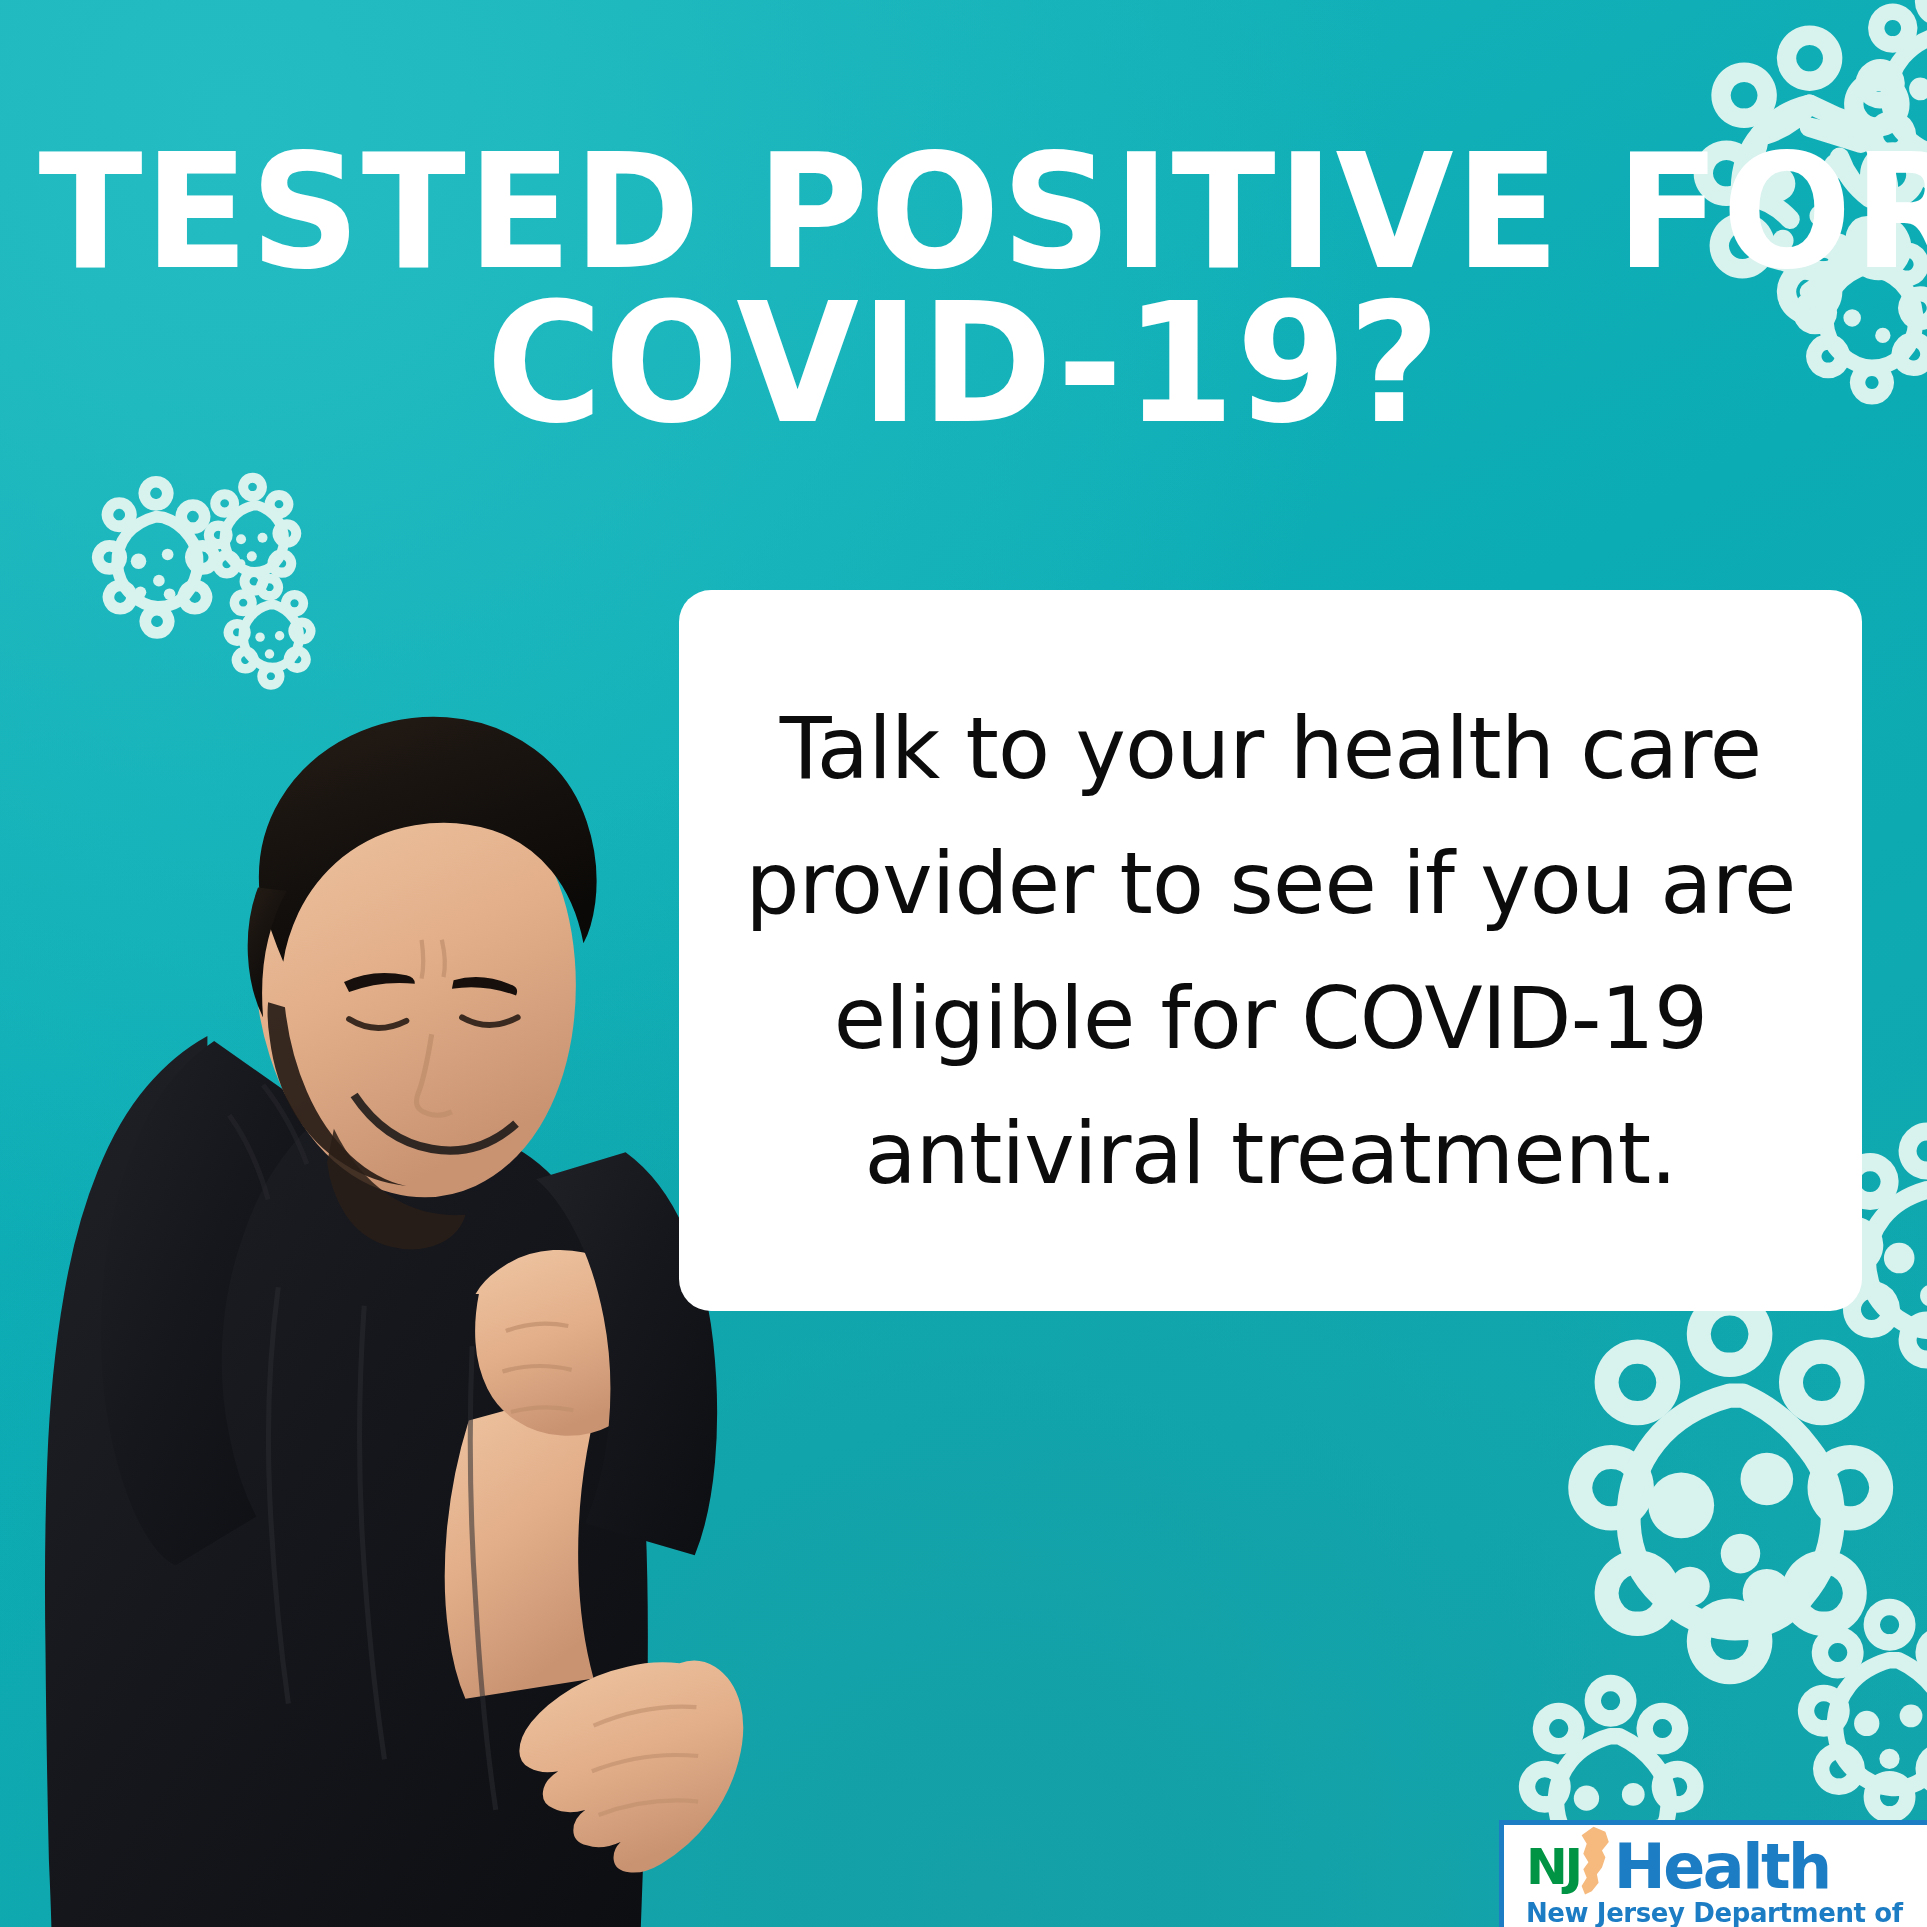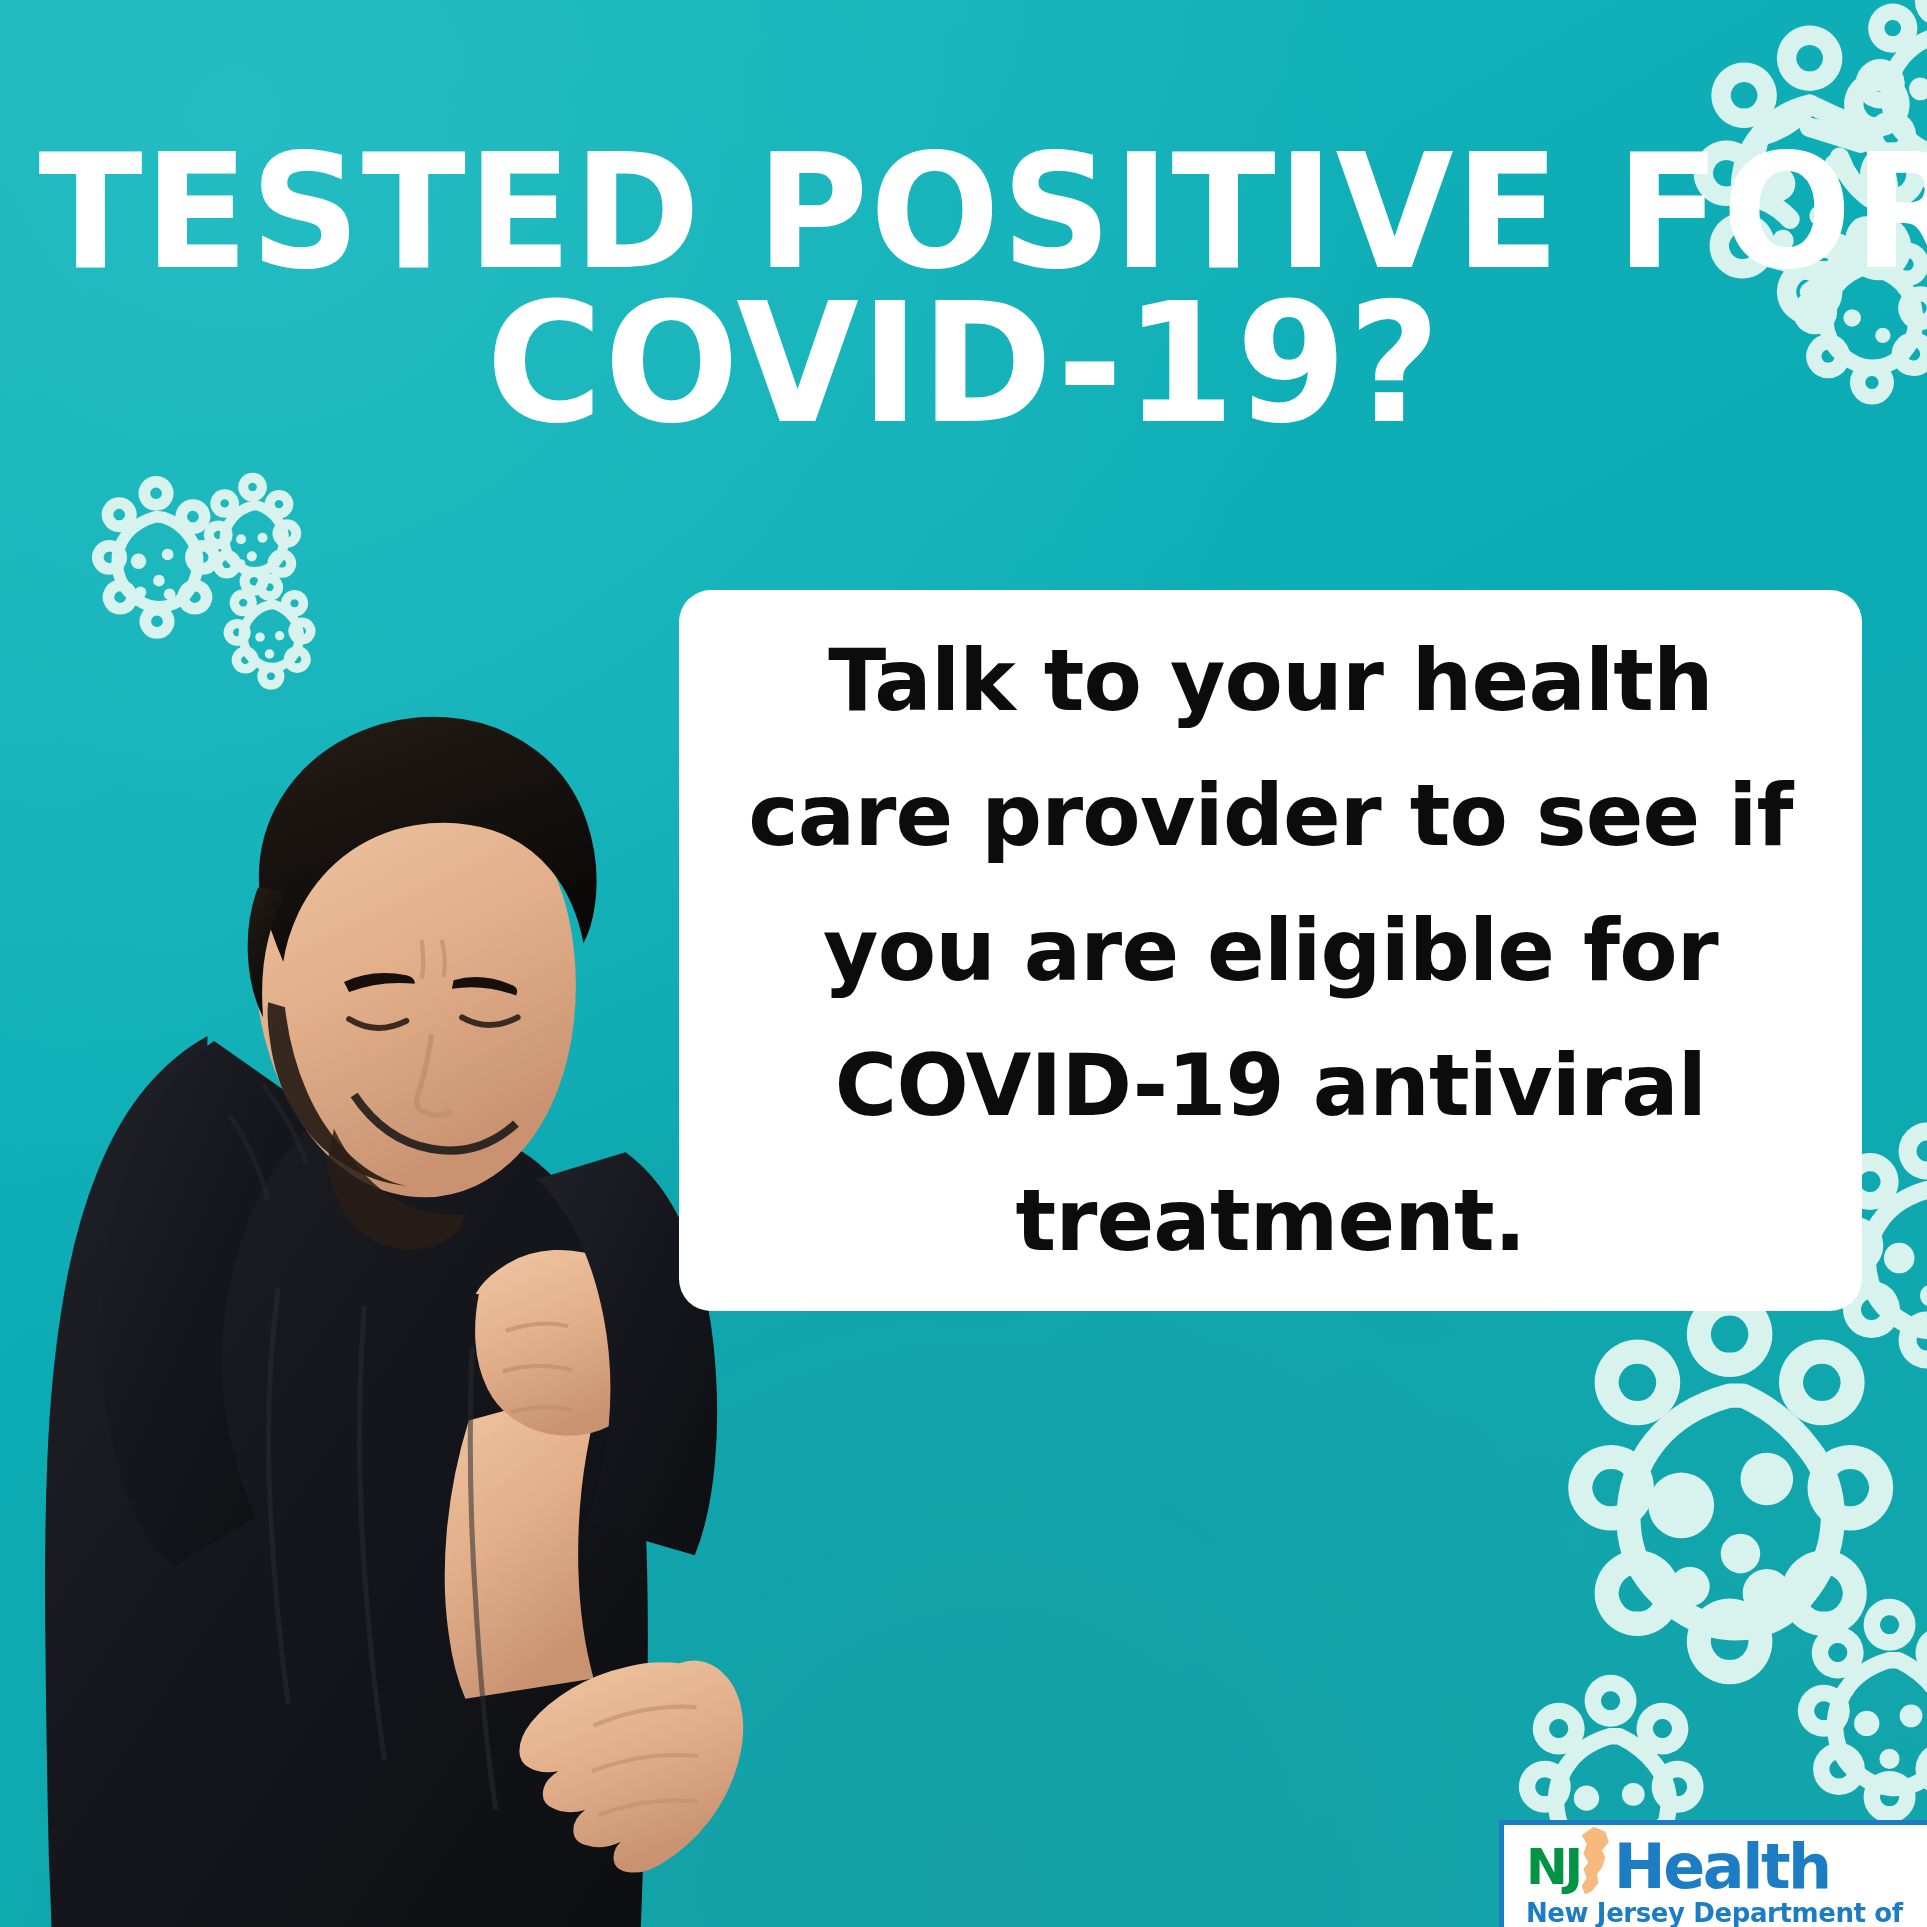--- a/index.html
+++ b/index.html
@@ -60,21 +60,21 @@
 
   
   .card{
     position:absolute;left:679px;top:590px;width:1183px;height:721px;
     background:#FFFFFF;border-radius:32px;z-index:7;
     display:flex;align-items:center;justify-content:center;
   }
   .card-text{
     color:#0C0C0C;
     font-family:"DejaVu Sans",sans-serif;
-    font-weight:bold;
+    font-weight:normal;
     font-size:85px;
     line-height:135px;
     text-align:center;
     letter-spacing:-0.8px;
     padding:0 34px;
   }
 
   
   .logo{
     position:absolute;left:1499px;top:1820px;width:472px;height:118px;

